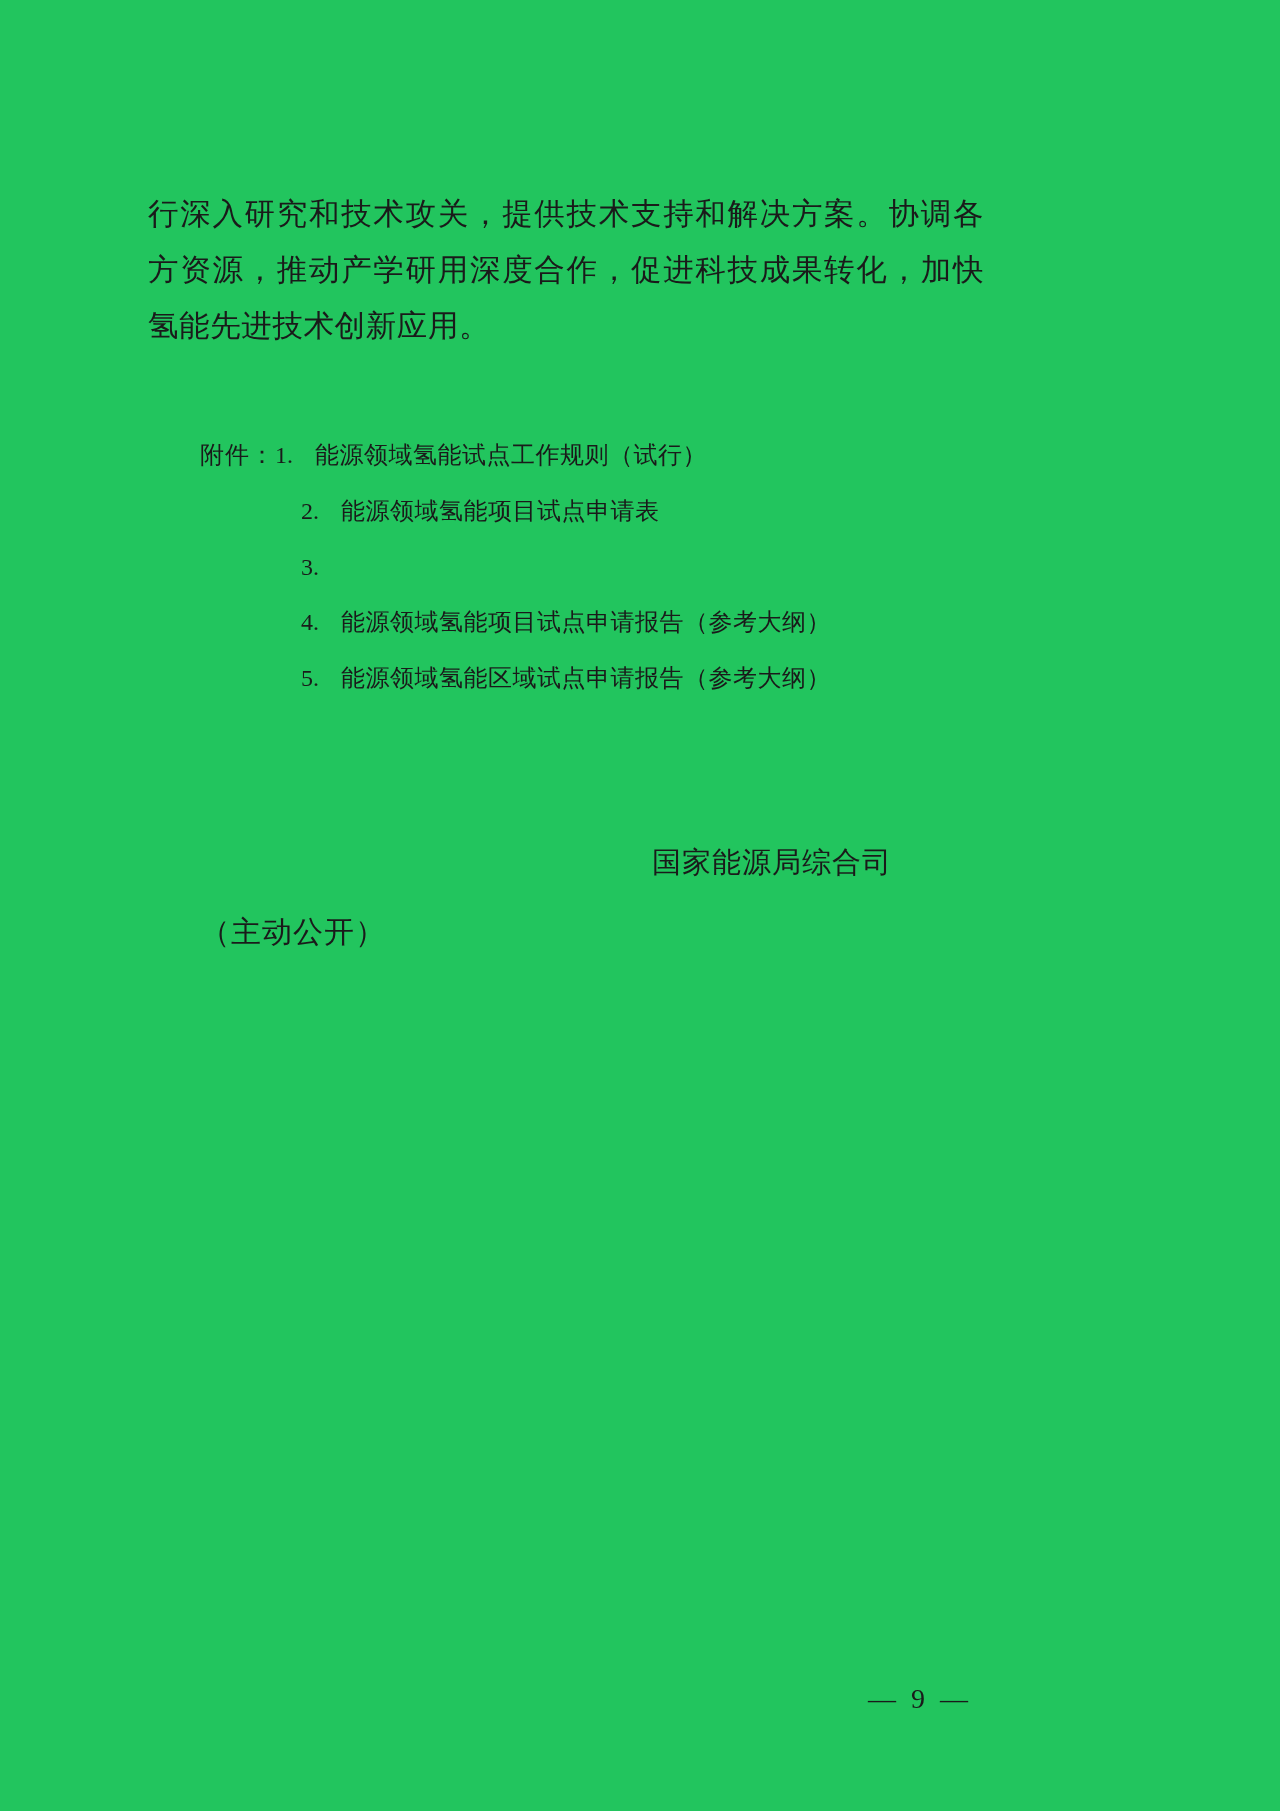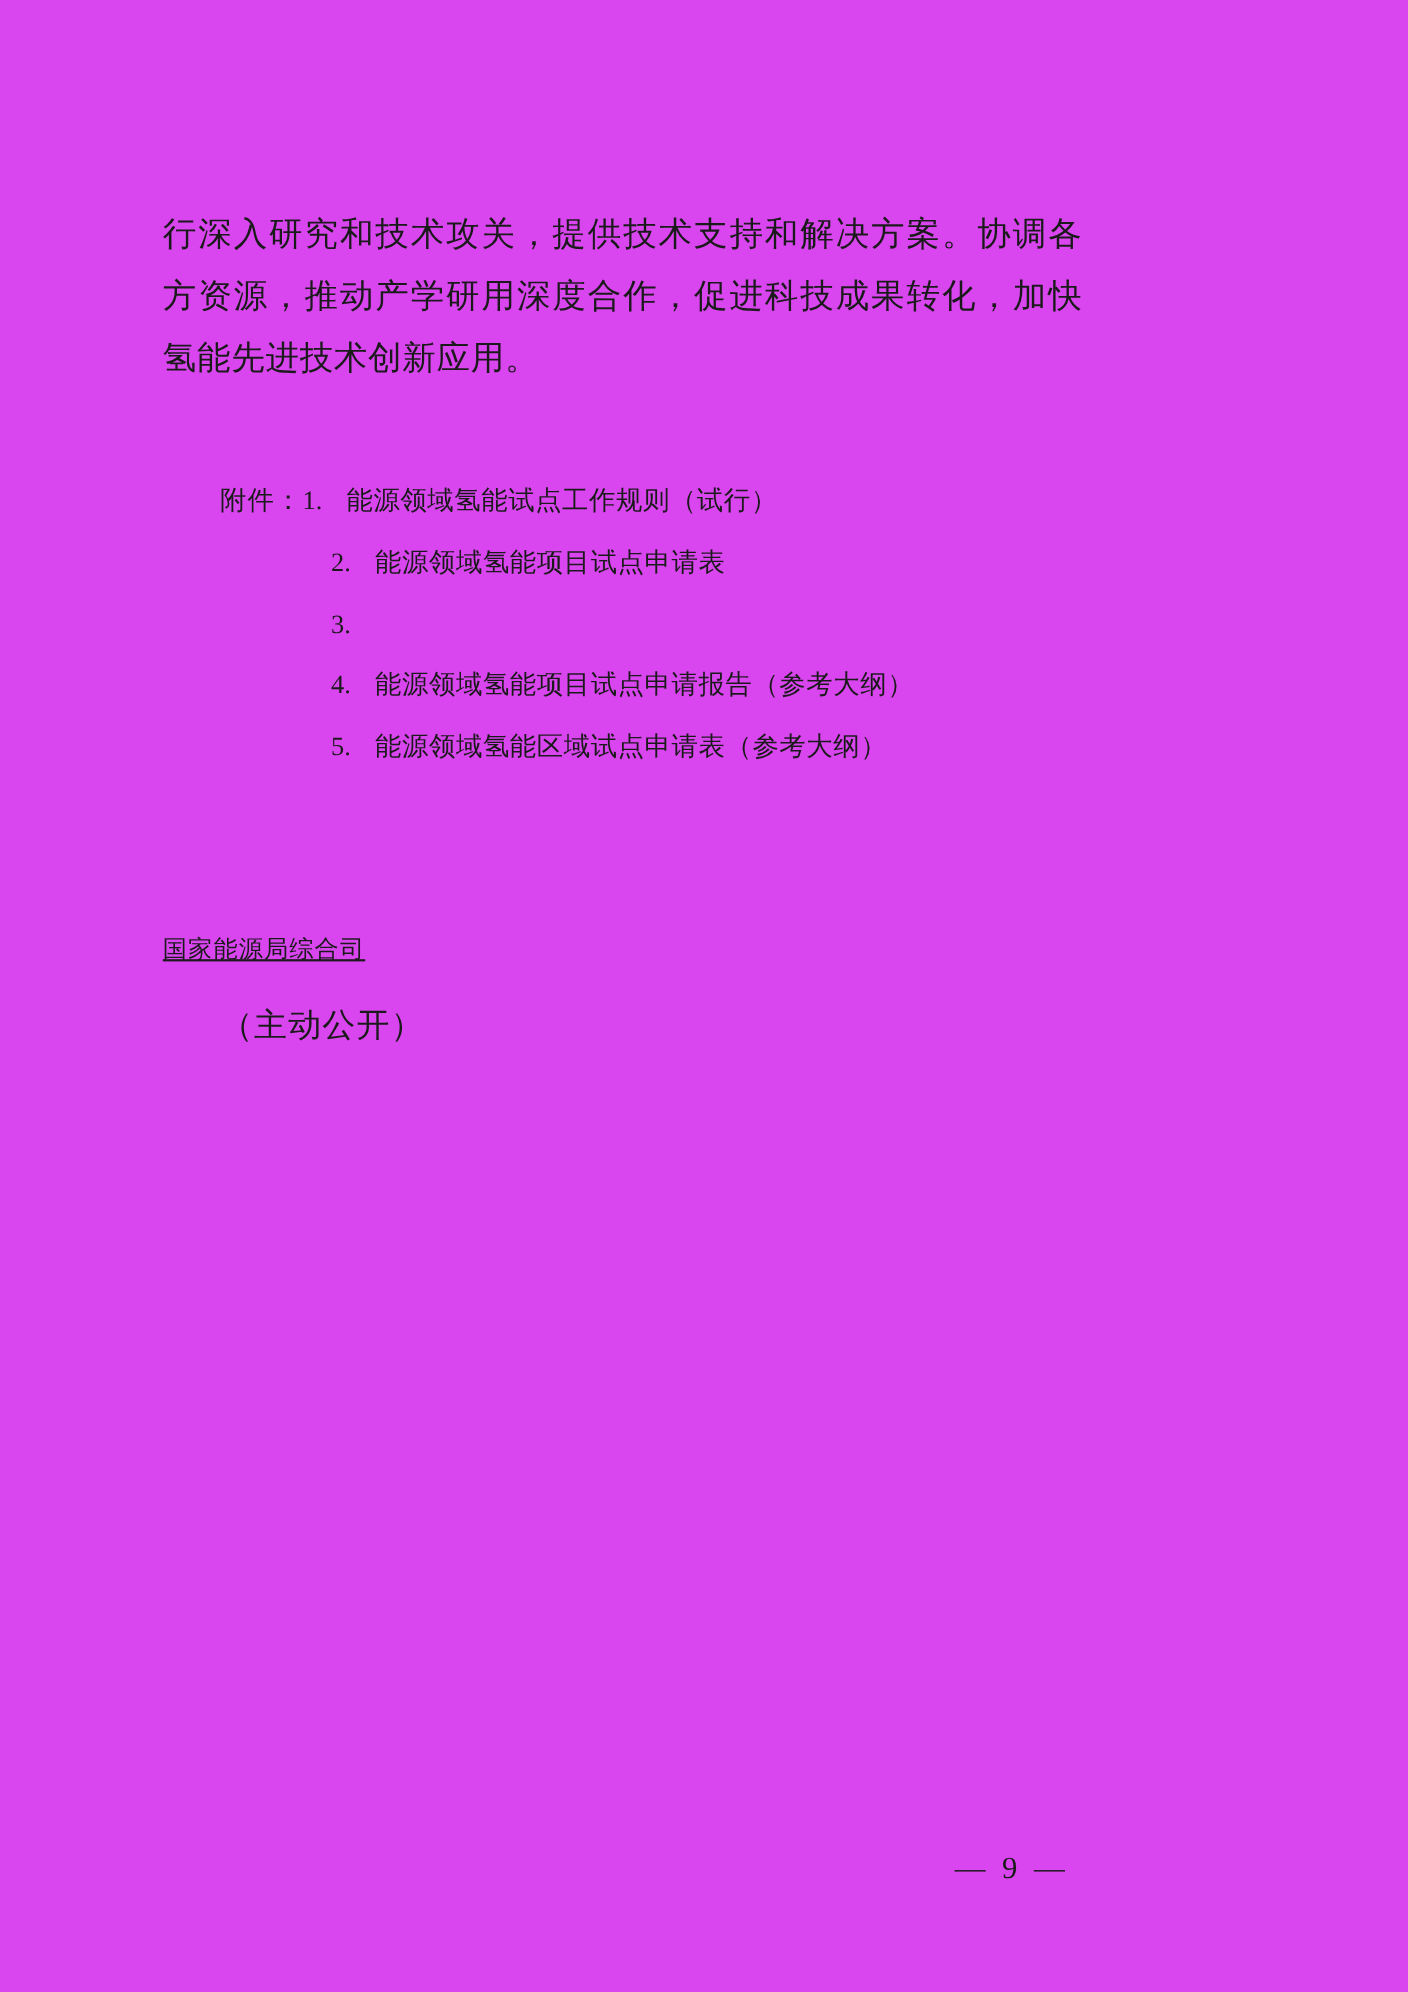--- a/index.html
+++ b/index.html
@@ -4,21 +4,21 @@
 <style>
   html, body {
     margin: 0;
     padding: 0;
     background: #ffffff;
   }
   .page {
     position: relative;
     width: 1280px;
     height: 1811px;
-    background: #d946ef;
+    background: #22c55e;
     box-sizing: border-box;
     font-family: "DejaVu Serif", "Liberation Serif", serif;
     color: #1a1a1a;
     overflow: hidden;
   }
   .content {
     position: absolute;
     left: 148px;
     top: 186px;
     width: 836px;
@@ -60,25 +60,25 @@
   }
   .attach-hang {
     padding-left: 101px;
   }
   .attach-text {
     letter-spacing: 0.5px;
     font-family: Liberation Mono, monospace;
   }
   .signature {
     margin-top: 128px;
+    text-align: right;
     padding-right: 92px;
-    font-size: 22px;
+    font-size: 29px;
     line-height: 55px;
     letter-spacing: 1px;
-    text-decoration: underline;
   }
   .sig-date {
     letter-spacing: 0.5px;
   }
   .sig-date .num {
     font-family: "Liberation Serif", "DejaVu Serif", serif;
     padding: 0 2px;
   }
   .disclosure {
     margin-top: 14px;
@@ -129,21 +129,21 @@
       </div>
       <div class="attach-row attach-hang">
         <span class="attach-num">3.</span>
       </div>
       <div class="attach-row attach-hang">
         <span class="attach-num">4.</span>
         <span class="attach-text">能源领域氢能项目试点申请报告（参考大纲）</span>
       </div>
       <div class="attach-row attach-hang">
         <span class="attach-num">5.</span>
-        <span class="attach-text">能源领域氢能区域试点申请表（参考大纲）</span>
+        <span class="attach-text">能源领域氢能区域试点申请报告（参考大纲）</span>
       </div>
     </div>
 
     <div class="signature">
       <div>国家能源局综合司</div>
     </div>
 
     <div class="disclosure">（主动公开）</div>
 
   </div>

